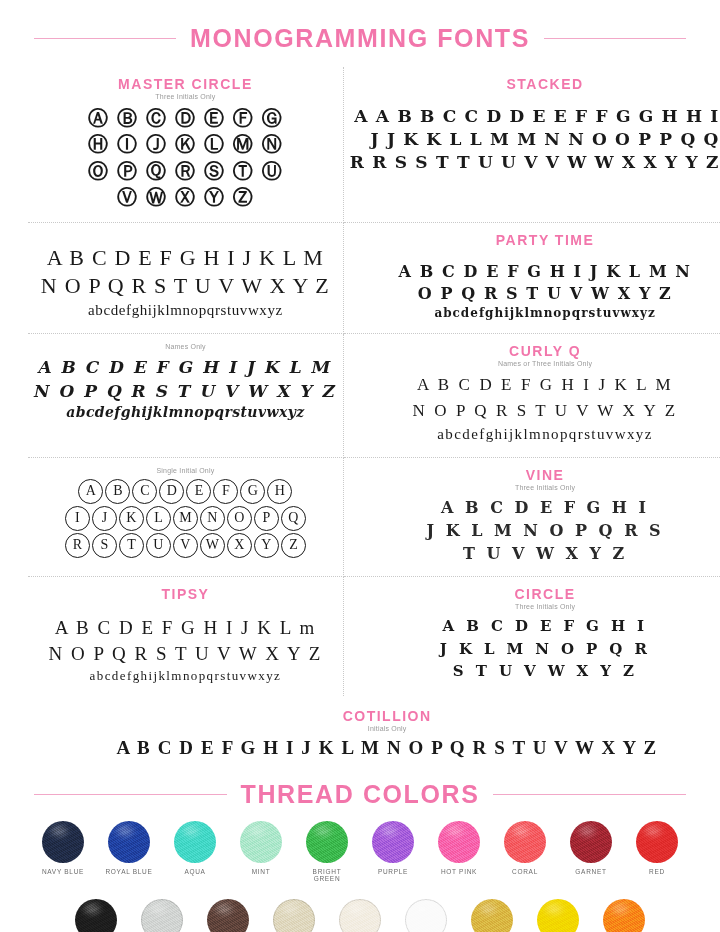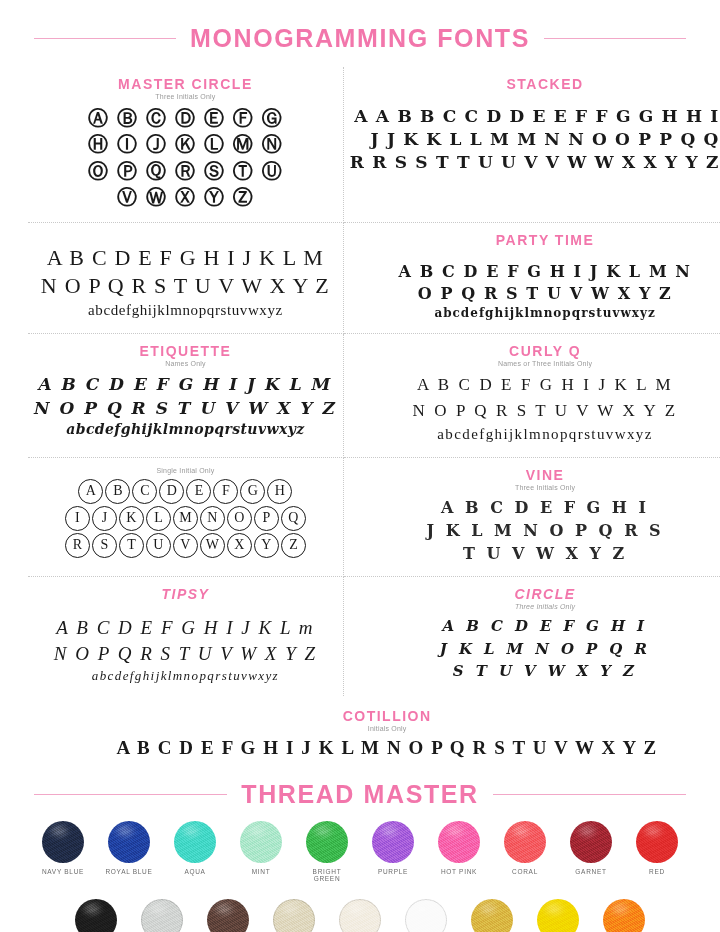--- a/index.html
+++ b/index.html
@@ -47,21 +47,21 @@
     grid-template-columns: 1fr 1fr;
     column-gap: 0;
   }
   .font-cell {
     padding: 9px 6px 11px 6px;
     text-align: center;
     border-bottom: 1px dotted #c9c9c9;
     position: relative;
   }
   .font-cell.left { border-right: 1px dotted #c9c9c9; }
-  .font-cell.noborder-bottom { border-bottom: none; font-style: italic; }
+  .font-cell.noborder-bottom { border-bottom: none; }
 
   .font-name {
     font-size: 14px;
     font-weight: bold;
     letter-spacing: 1.5px;
     color: #f276ab;
     text-transform: uppercase;
     margin: 0 0 1px 0;
   }
   .font-note {
@@ -279,21 +279,20 @@
       <div class="font-name">PARTY TIME</div>
       <div class="font-note"></div>
       <div class="specimen sp-party">
         <div>A B C D E F G H I J K L M N</div>
         <div>O P Q R S T U V W X Y Z</div>
         <div class="lower">abcdefghijklmnopqrstuvwxyz</div>
       </div>
     </div>
 
     <div class="font-cell left">
-      <div class="font-name">ETIQUETTE</div>
       <div class="font-note">Names Only</div>
       <div class="specimen sp-etiquette">
         <div>A B C D E F G H I J K L M</div>
         <div>N O P Q R S T U V W X Y Z</div>
         <div class="lower">abcdefghijklmnopqrstuvwxyz</div>
       </div>
     </div>
 
     <div class="font-cell">
       <div class="font-name">CURLY Q</div>
@@ -379,21 +378,21 @@
       <div class="specimen sp-cotillion">
         <div>A B C D E F G H I J K L M N O P Q R S T U V W X Y Z</div>
       </div>
     </div>
 
   </div>
 
   <div class="thread-section">
     <div class="section-header" id="thread-header">
       <div class="rule"></div>
-      <div class="title">THREAD MASTER</div>
+      <div class="title">THREAD COLORS</div>
       <div class="rule"></div>
     </div>
 
     <div class="swatch-row">
       <div class="swatch">
         <div class="dot" style="background:#1f2a44"></div>
         <div class="label">NAVY BLUE</div>
       </div>
       <div class="swatch">
         <div class="dot" style="background:#1f3f9e"></div>

